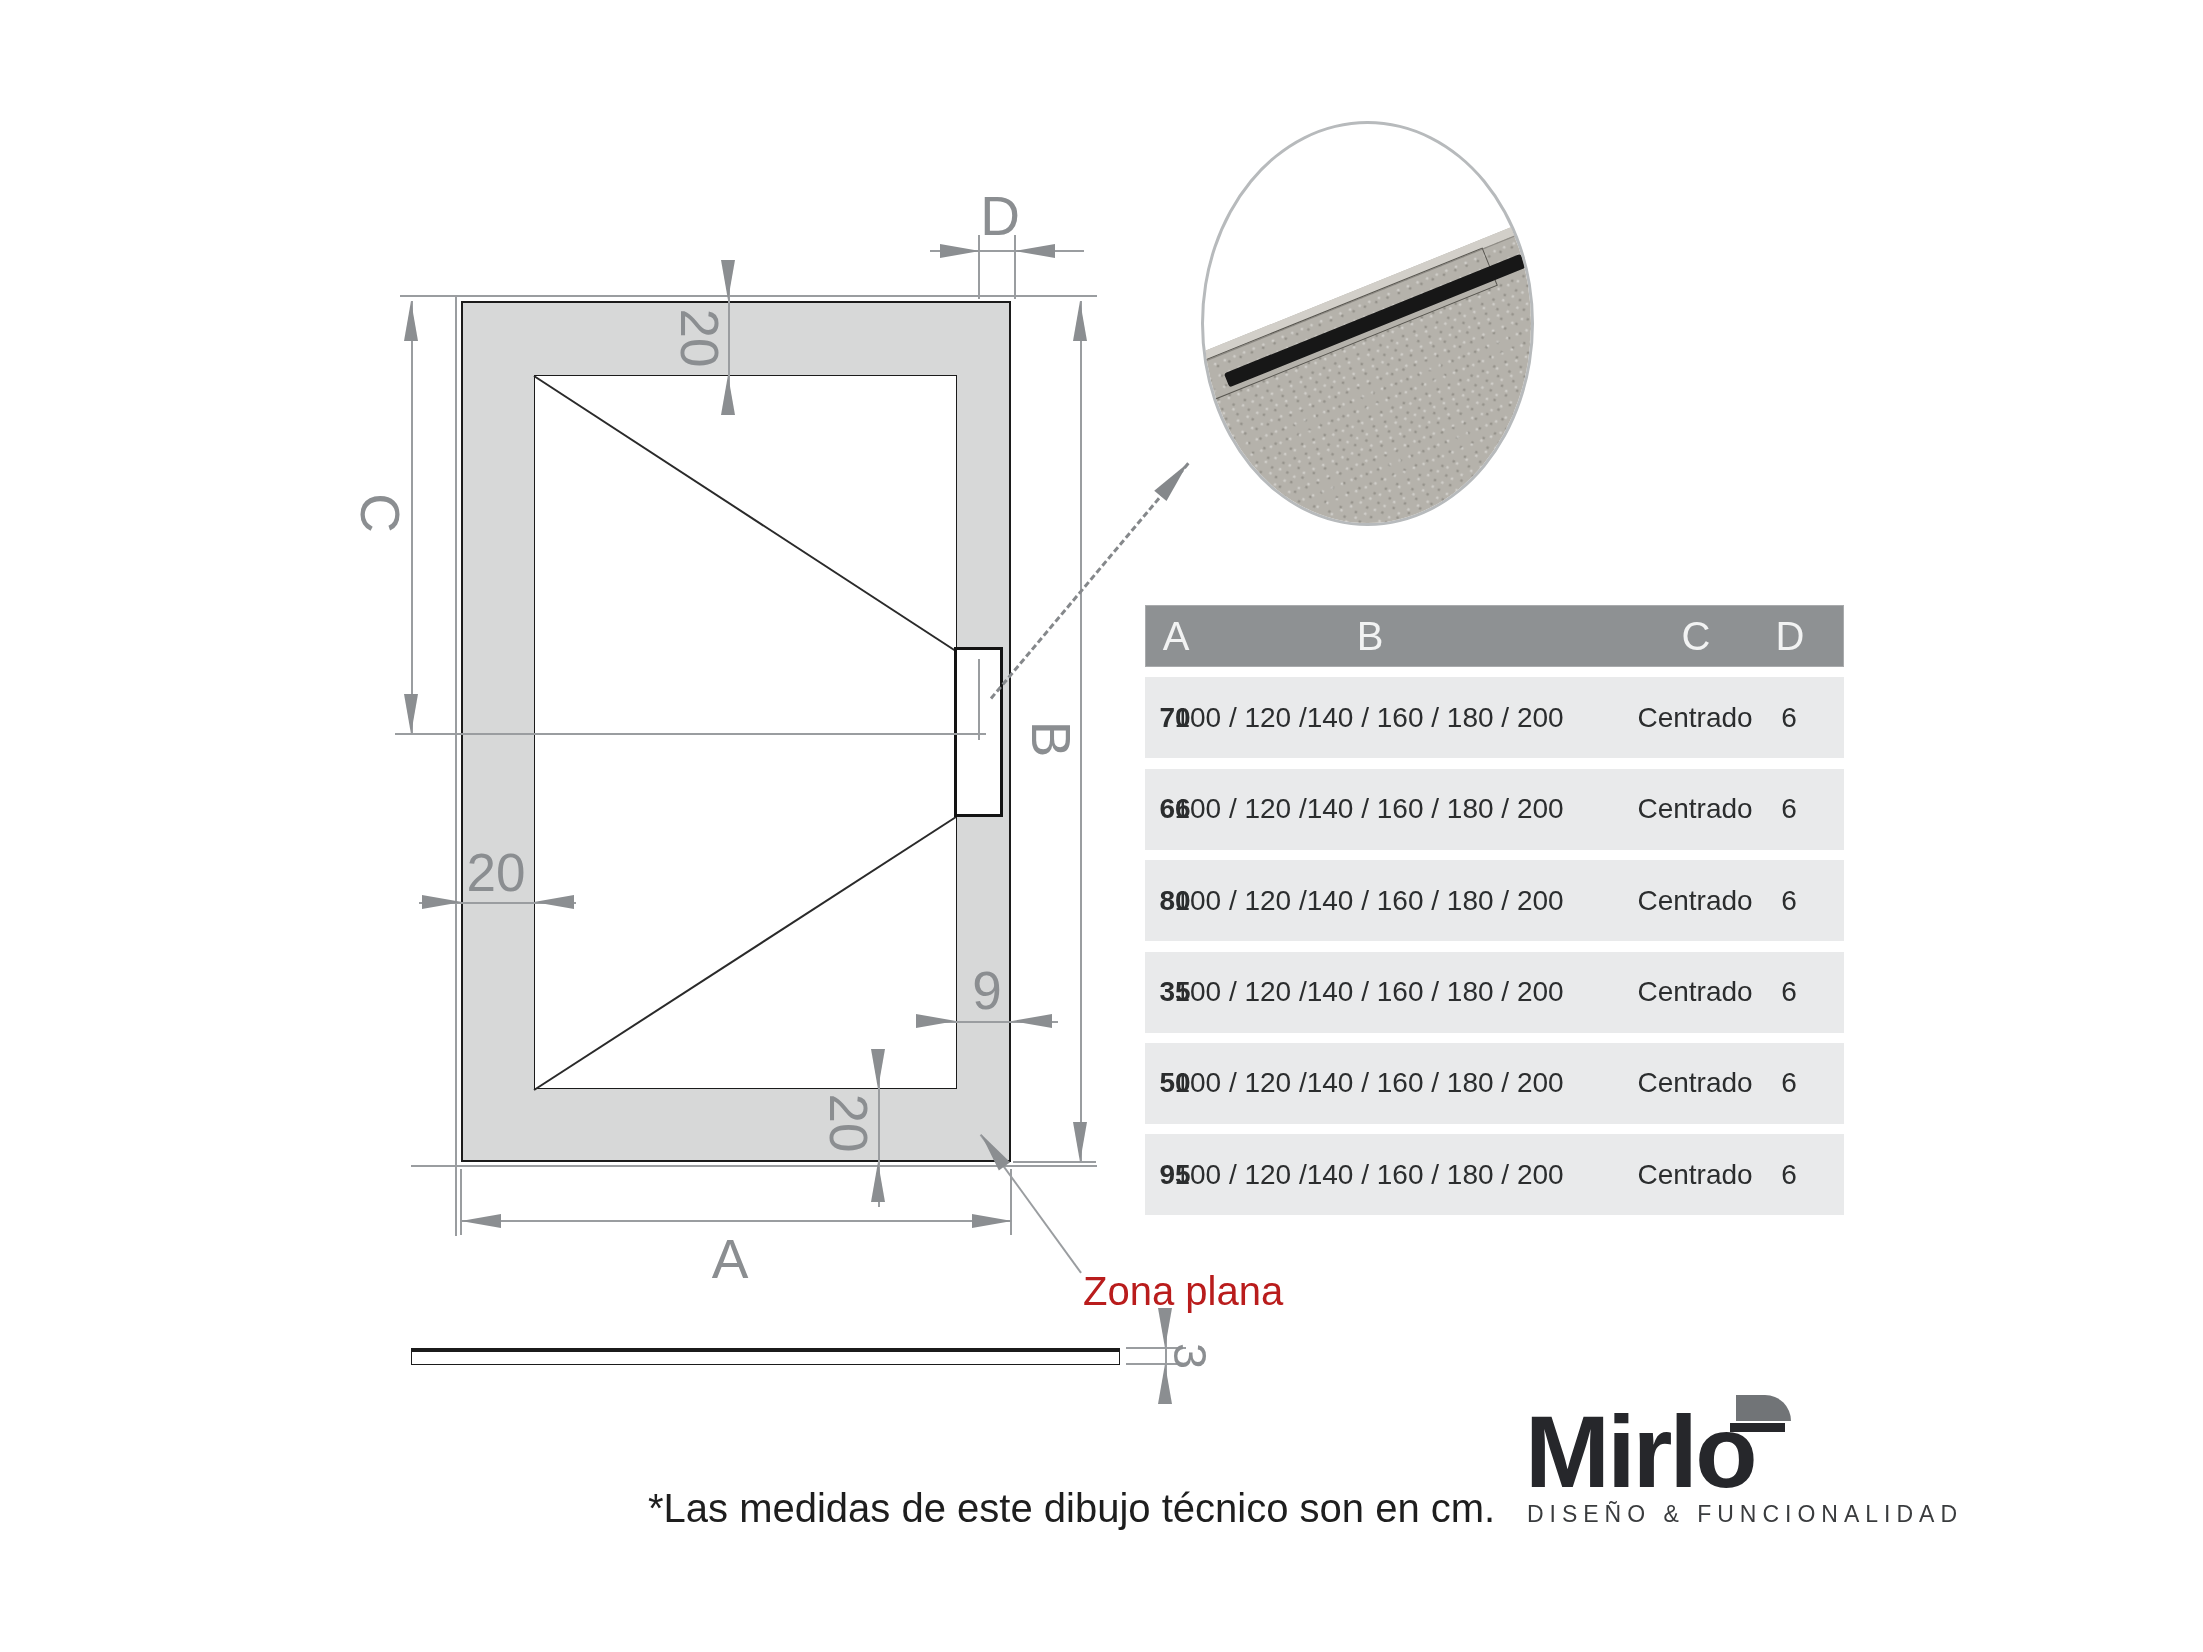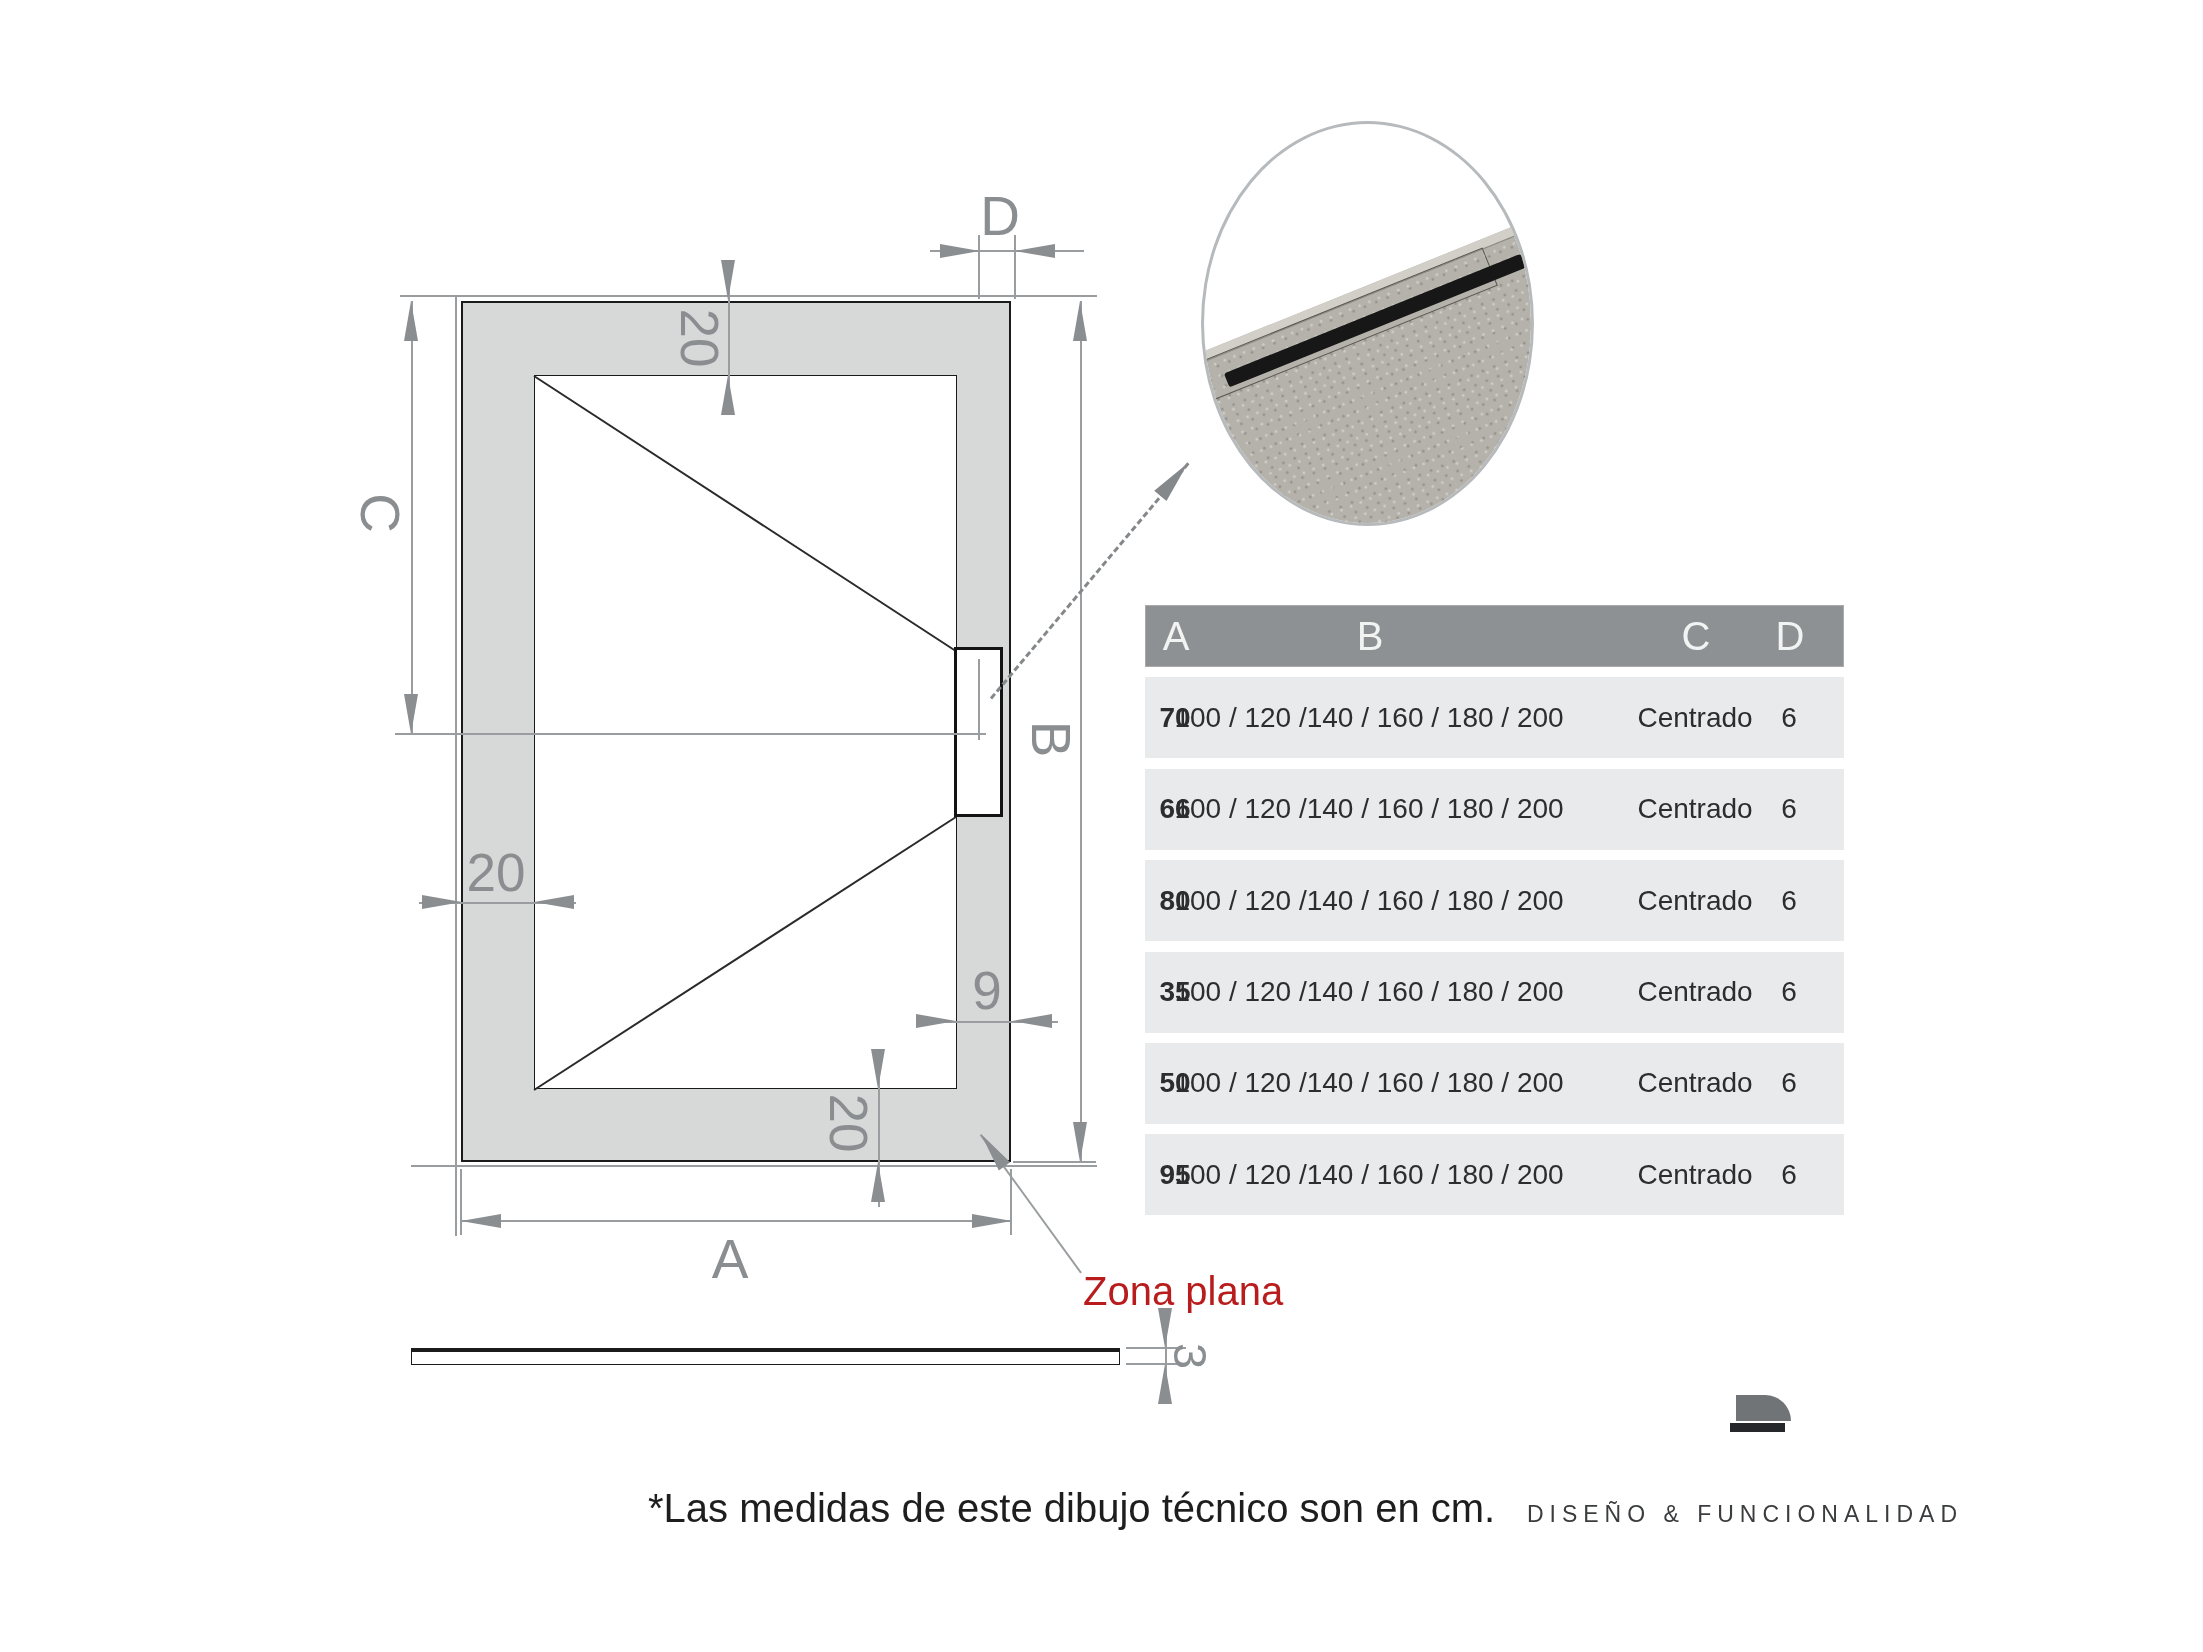--- a/index.html
+++ b/index.html
@@ -193,17 +193,18 @@
       <span class="tcell" style="left:550px;">Centrado</span>
       <span class="tcell" style="left:644px;">6</span>
     </div>
   </div>
 
   <div id="footnote">*Las medidas de este dibujo técnico son en cm.</div>
 
   <div id="logo">
     <div id="logo-gray"></div>
     <div id="logo-bar"></div>
+    <div id="logo-word">Mirlo</div>
     <div id="logo-tag">DISEÑO &amp; FUNCIONALIDAD</div>
   </div>
 
 </div>
 
 
 </body></html>

